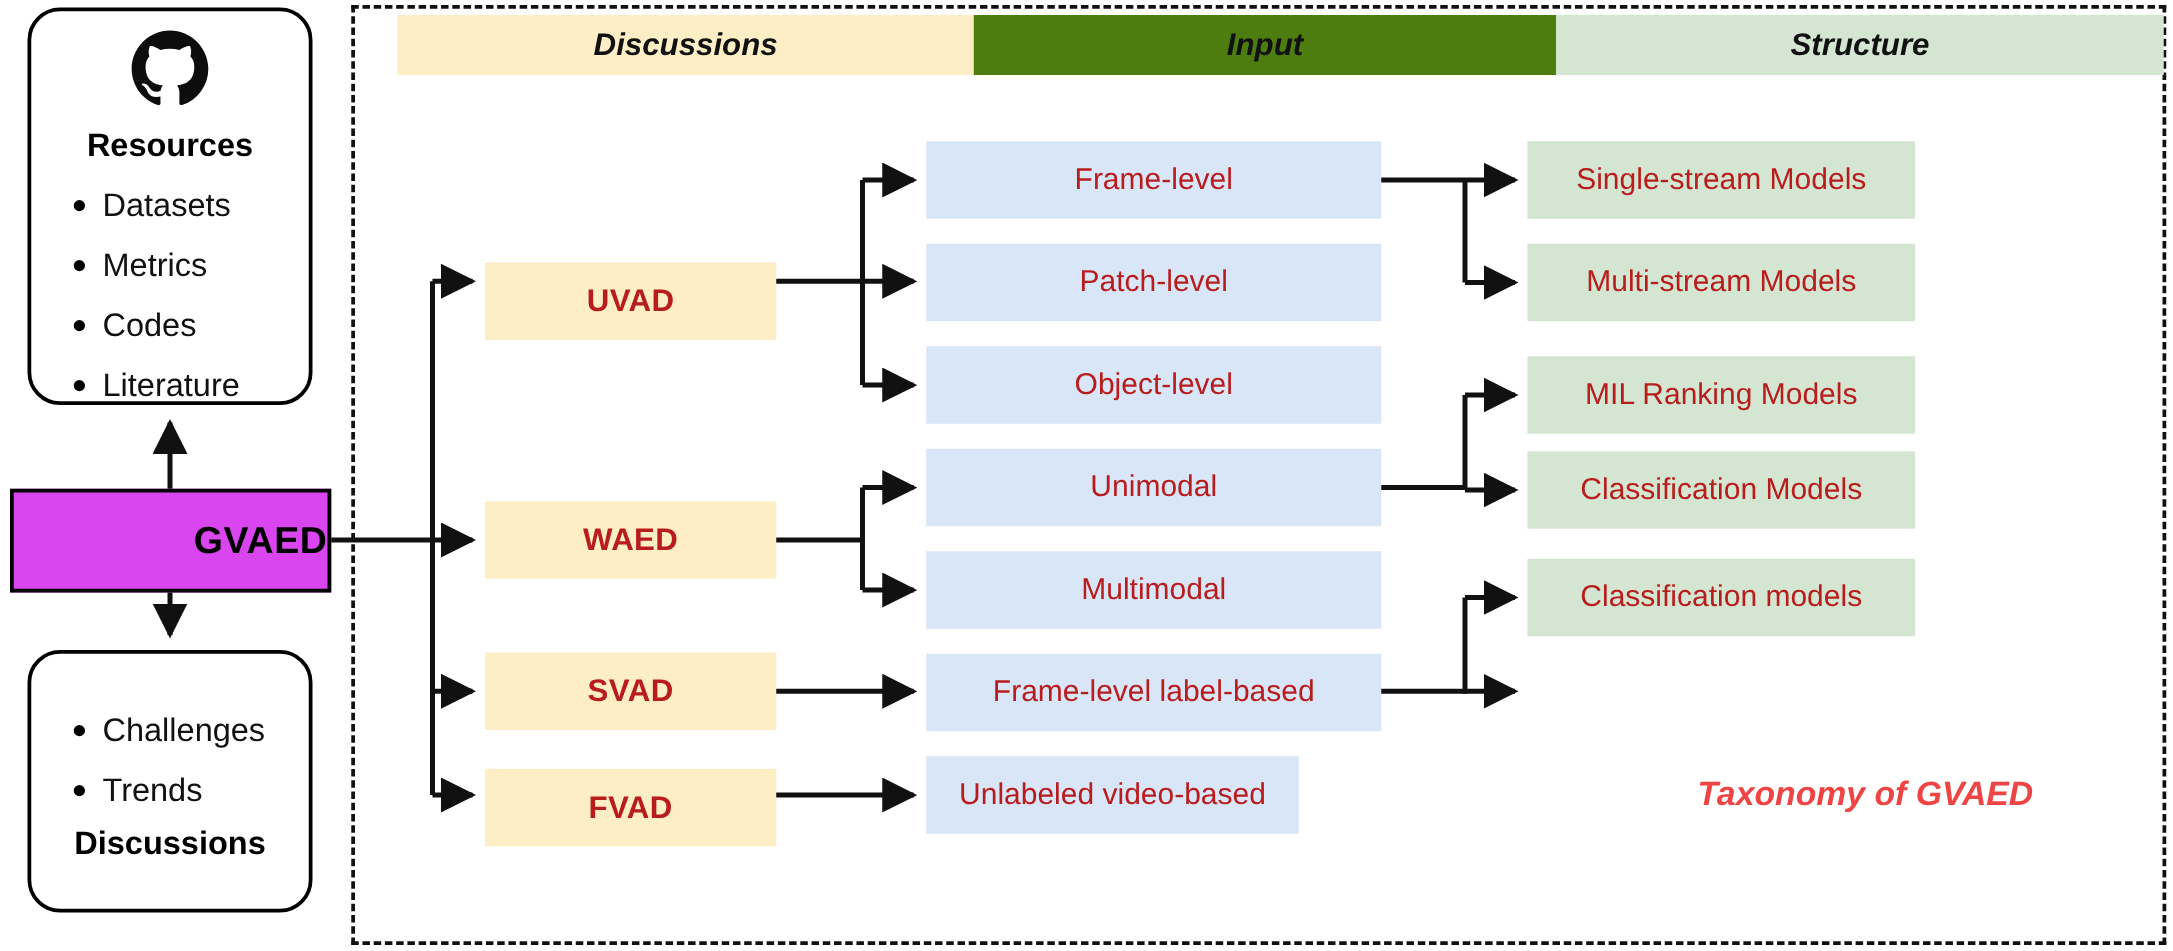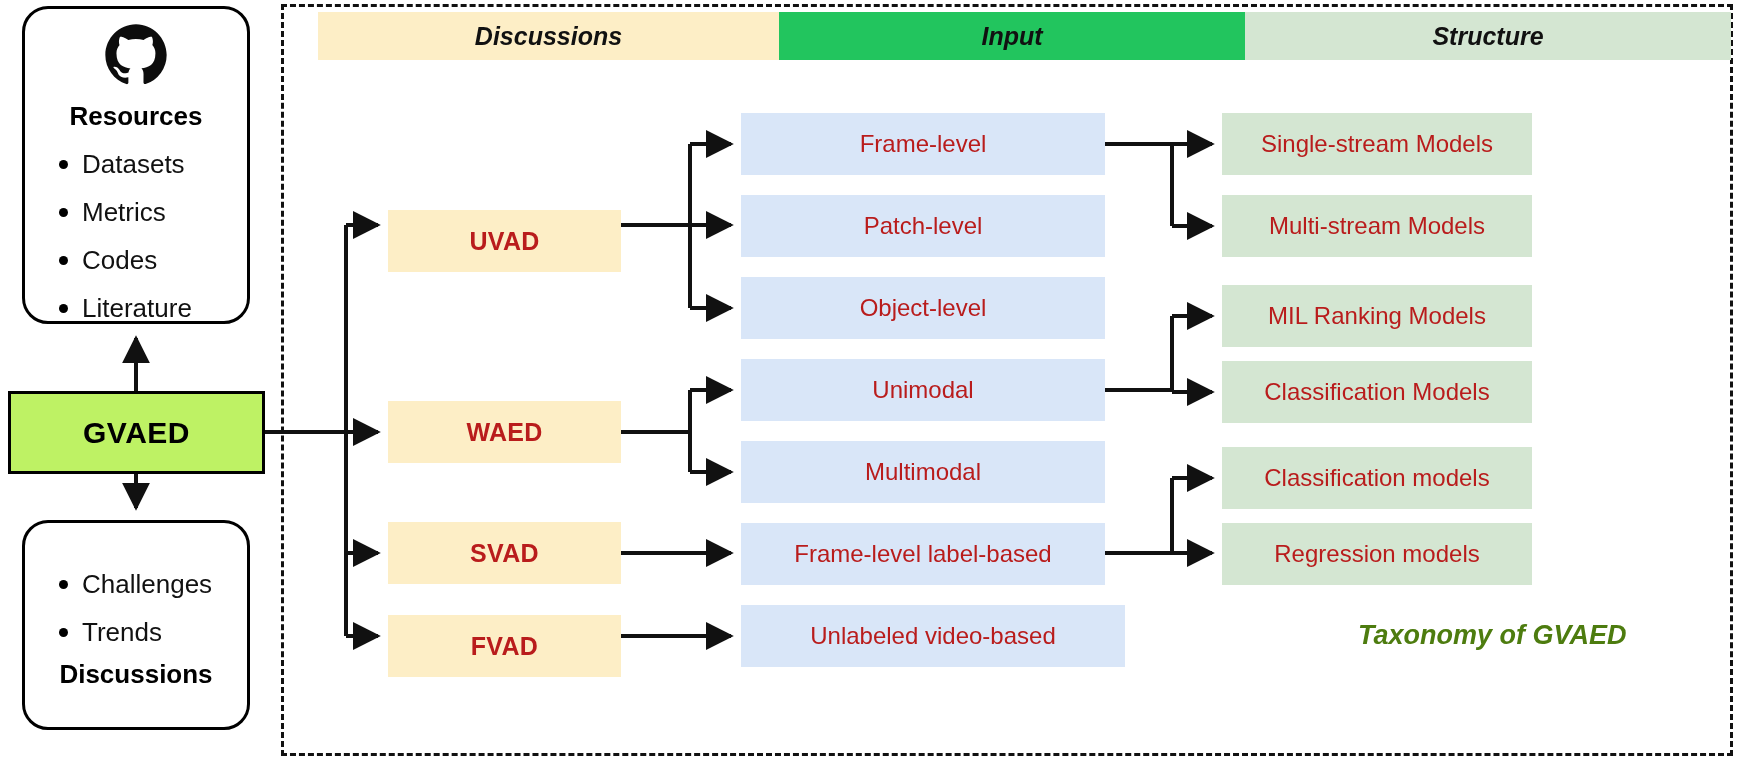--- a/index.html
+++ b/index.html
@@ -18,22 +18,22 @@
   .bullet-row{
     position:absolute;display:flex;align-items:center;gap:14px;
     font-size:26px;color:#111;white-space:nowrap;
   }
   .bullet-dot{
     width:9px;height:9px;border-radius:50%;background:#000;flex:0 0 auto;
   }
 
   .gvaed-box{
     position:absolute;box-sizing:border-box;
-    border:3px solid #000;background:#bef264;
-    display:flex;align-items:center;justify-content:center;
+    border:3px solid #000;background:#d946ef;
+    display:flex;align-items:center;justify-content:flex-end;
     font-weight:bold;font-size:30px;letter-spacing:.5px;color:#000;
   }
 
   
   .dashpanel{
     position:absolute;box-sizing:border-box;
     border:3px dashed #111;background:transparent;
   }
 
   
@@ -47,21 +47,21 @@
   .node{
     position:absolute;box-sizing:border-box;
     display:flex;align-items:center;justify-content:center;
     font-size:24px;color:#b91c1c;white-space:nowrap;
   }
   .node.sup{background:#fdeec6;font-weight:bold;font-size:25px;letter-spacing:.3px;}
   .node.inp{background:#d9e6f8;}
   .node.str{background:#d4e6d2;}
 
   .taxonomy{
-    position:absolute;font-style:italic;font-weight:bold;font-size:27px;color:#4d7c0f;
+    position:absolute;font-style:italic;font-weight:bold;font-size:27px;color:#ef4444;
     white-space:nowrap;
   }
 
   svg.wires{position:absolute;left:0;top:0;width:1738px;height:761px;pointer-events:none;}
   .gh{position:absolute;}
 </style>
 </head>
 <body>
 
 <div id="stage">
@@ -112,21 +112,21 @@
       <span>Trends</span>
     </div>
     <div class="res-title" style="top:136px;">Discussions</div>
   </div>
 
   <div class="dashpanel" style="left:281px;top:4px;width:1452px;height:752px;"></div>
 
   <div class="band" style="left:318px;top:12px;width:461px;background:#fdeec6;">
     <span>Discussions</span>
   </div>
-  <div class="band" style="left:779px;top:12px;width:466px;background:#22c55e;">
+  <div class="band" style="left:779px;top:12px;width:466px;background:#4d7c0f;">
     <span>Input</span>
   </div>
   <div class="band" style="left:1245px;top:12px;width:486px;background:#d4e6d2;">
     <span>Structure</span>
   </div>
 
   <div class="node sup" style="left:388px;top:194px;width:233px;height:62px;margin-top:16px;">
     <span>UVAD</span>
   </div>
   <div class="node sup" style="left:388px;top:401px;width:233px;height:62px;">
@@ -150,41 +150,38 @@
   </div>
   <div class="node inp" style="left:741px;top:359px;width:364px;height:62px;">
     <span>Unimodal</span>
   </div>
   <div class="node inp" style="left:741px;top:441px;width:364px;height:62px;">
     <span>Multimodal</span>
   </div>
   <div class="node inp" style="left:741px;top:523px;width:364px;height:62px;">
     <span>Frame-level label-based</span>
   </div>
-  <div class="node inp" style="left:741px;top:605px;width:384px;height:62px;">
+  <div class="node inp" style="left:741px;top:605px;width:298px;height:62px;">
     <span>Unlabeled video-based</span>
   </div>
 
   <div class="node str" style="left:1222px;top:113px;width:310px;height:62px;">
     <span>Single-stream Models</span>
   </div>
   <div class="node str" style="left:1222px;top:195px;width:310px;height:62px;">
     <span>Multi-stream Models</span>
   </div>
   <div class="node str" style="left:1222px;top:285px;width:310px;height:62px;">
     <span>MIL Ranking Models</span>
   </div>
   <div class="node str" style="left:1222px;top:361px;width:310px;height:62px;">
     <span>Classification Models</span>
   </div>
   <div class="node str" style="left:1222px;top:447px;width:310px;height:62px;">
     <span>Classification models</span>
-  </div>
-  <div class="node str" style="left:1222px;top:523px;width:310px;height:62px;">
-    <span>Regression models</span>
   </div>
 
   <div class="taxonomy" style="left:1358px;top:620px;">Taxonomy of GVAED</div>
 
   <svg class="wires" viewBox="0 0 1738 761">
     <defs>
       <marker id="ah" viewBox="0 0 10 10" refX="9" refY="5" markerWidth="7" markerHeight="7" orient="auto-start-reverse">
         <path d="M 0 0 L 10 5 L 0 10 z" fill="#111"></path>
       </marker>
     </defs>

